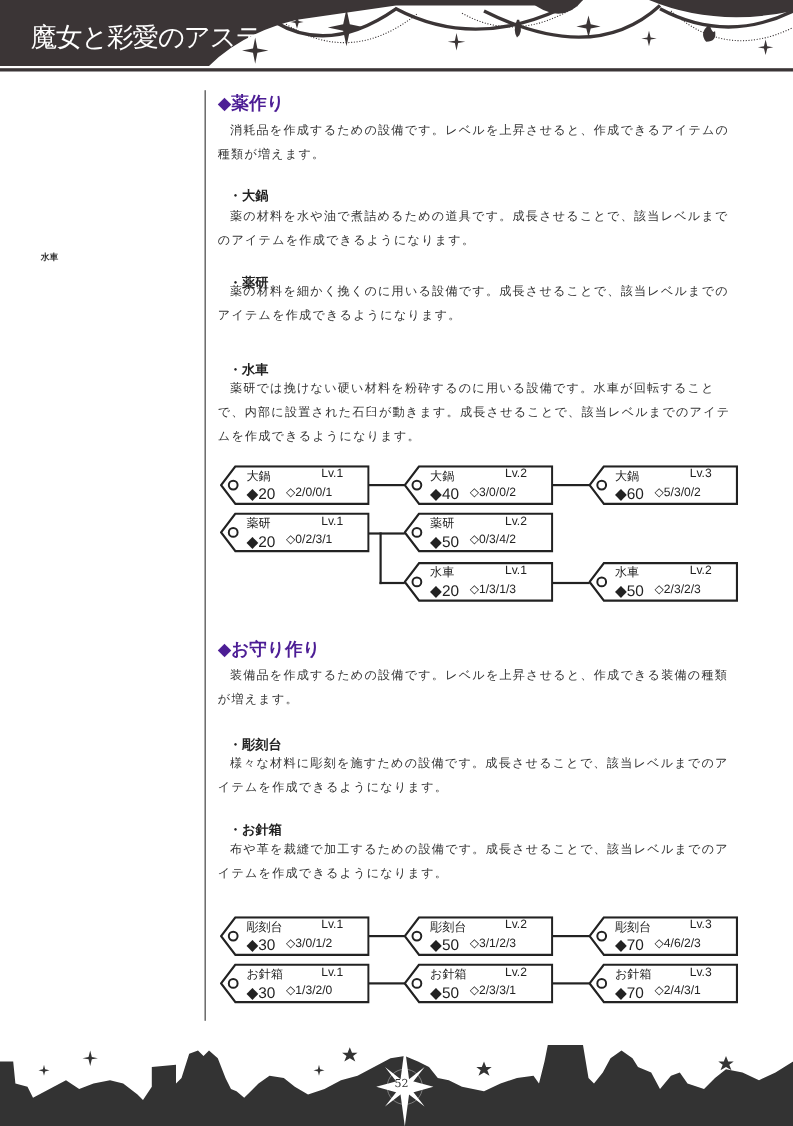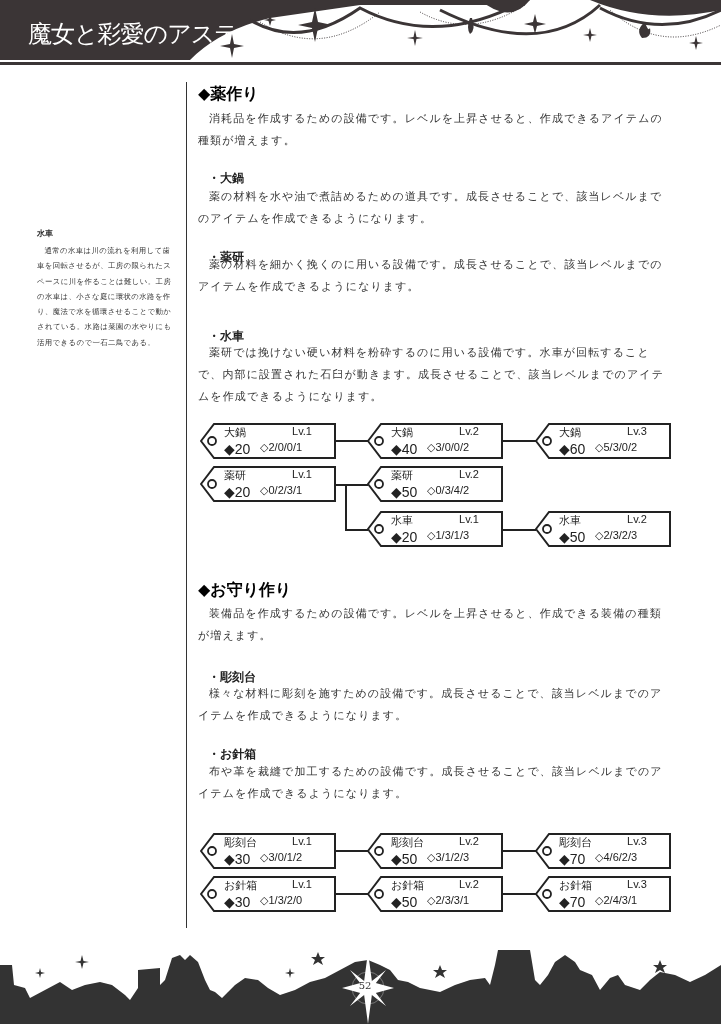--- a/index.html
+++ b/index.html
@@ -12,21 +12,21 @@
   .hdr-title{position:absolute;left:28px;top:18px;color:#fff;font-family:"DejaVu Serif",serif;
        font-size:24px;letter-spacing:-1px;white-space:nowrap;}
   .hdr-deco{position:absolute;left:190px;top:0;width:531px;height:60px;}
   
   .vrule{position:absolute;left:186px;top:82px;width:1px;height:846px;background:#333;}
   
   .side{position:absolute;left:37px;top:228px;width:140px;font-family:"DejaVu Sans",sans-serif;}
   .side-title{font-size:8px;font-weight:bold;margin-bottom:4px;}
   .side-body{font-size:7.4px;line-height:15.3px;text-indent:1em;color:#333;letter-spacing:0.4px;}
   
-  .h2{position:absolute;left:198px;font-family:"DejaVu Sans",sans-serif;font-weight:bold;font-size:16px;color:#000000;}
+  .h2{position:absolute;left:198px;font-family:"DejaVu Sans",sans-serif;font-weight:bold;font-size:16px;color:#4c1d95;}
   .h3{position:absolute;left:208px;font-family:"DejaVu Sans",sans-serif;font-weight:bold;font-size:12px;color:#222;}
   .para{position:absolute;left:198px;width:470px;font-size:11px;line-height:22px;text-indent:1em;color:#333;letter-spacing:1.1px;}
   
   .tag{position:absolute;width:136px;height:43px;}
   .tag svg{position:absolute;left:0;top:0;}
   .tag-name{position:absolute;left:24px;top:2px;font-family:"DejaVu Sans",sans-serif;font-size:11px;color:#222;}
   .tag-lv{position:absolute;right:24px;top:2px;font-family:"Liberation Sans",sans-serif;font-size:11px;color:#222;}
   .tag-cost{position:absolute;left:24px;top:18px;font-family:"Liberation Sans",sans-serif;font-size:14px;color:#222;}
   .tag-mat{position:absolute;left:60px;top:18px;font-family:"Liberation Sans",sans-serif;font-size:11px;color:#222;}
   .conn{position:absolute;background:#222;}
@@ -62,21 +62,20 @@
     </g>
   </svg>
 </div>
 <div class="hdr-line1"></div>
 <div class="hdr-line2"></div>
 
 <div class="vrule"></div>
 
 <div class="side">
   <div class="side-title">水車</div>
-  <div class="side-body">通常の水車は川の流れを利用して歯車を回転させるが、工房の限られたスペースに川を作ることは難しい。工房の水車は、小さな庭に環状の水路を作り、魔法で水を循環させることで動かされている。水路は菜園の水やりにも活用できるので一石二鳥である。</div>
 </div>
 
 <div class="h2" style="top:84px;">◆薬作り</div>
 <div class="para" style="top:108px;">消耗品を作成するための設備です。レベルを上昇させると、作成できるアイテムの種類が増えます。</div>
 
 <div class="h3" style="top:170px;">・大鍋</div>
 <div class="para" style="top:186px;">薬の材料を水や油で煮詰めるための道具です。成長させることで、該当レベルまでのアイテムを作成できるようになります。</div>
 
 <div class="h3" style="top:249px;">・薬研</div>
 <div class="para" style="top:254px;">薬の材料を細かく挽くのに用いる設備です。成長させることで、該当レベルまでのアイテムを作成できるようになります。</div>

